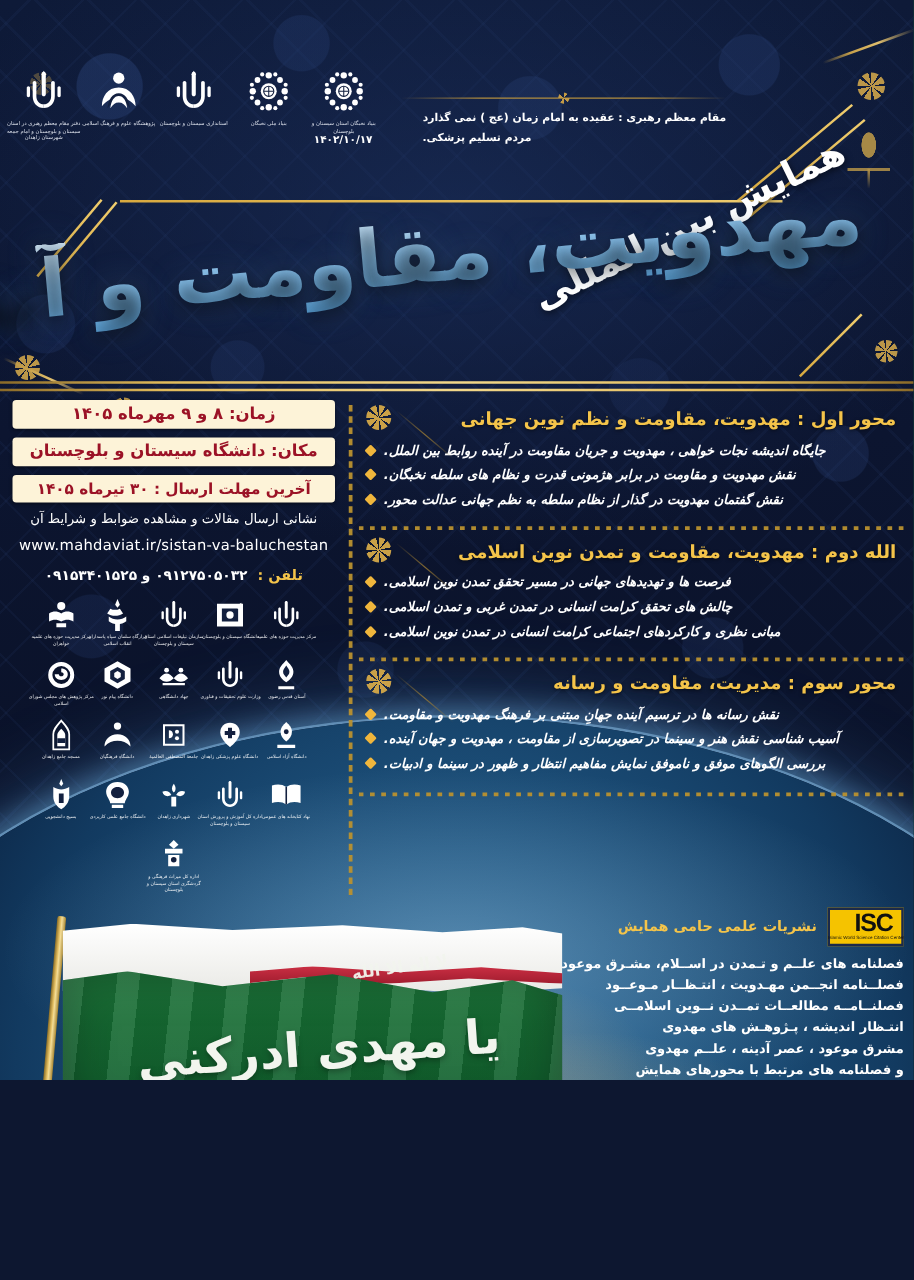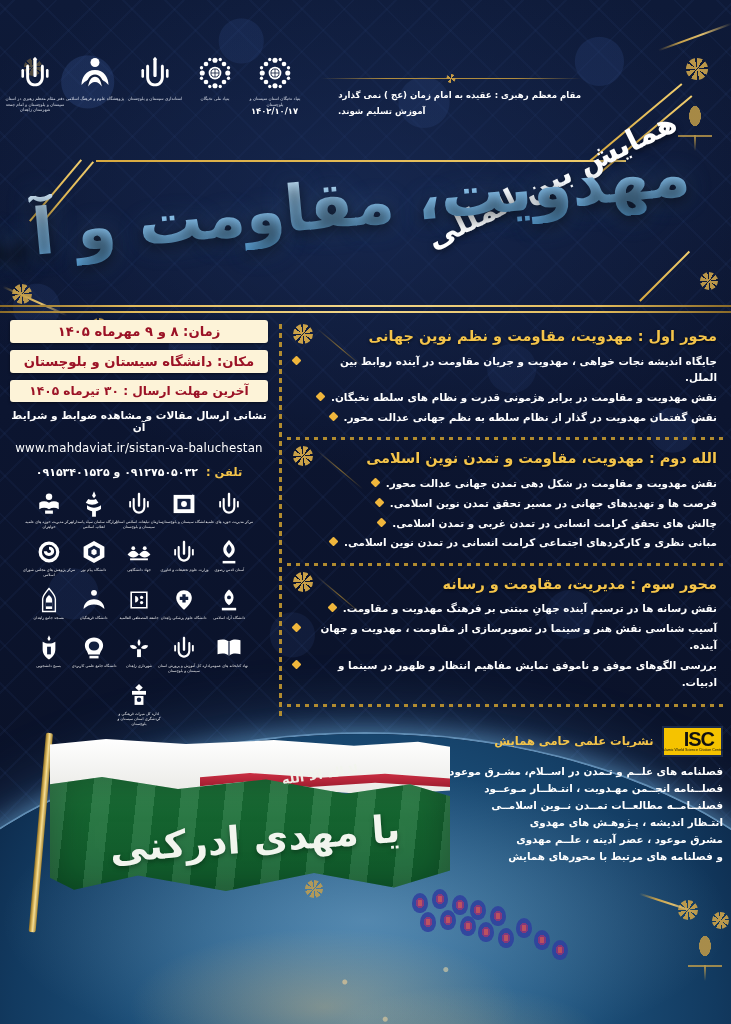--- a/index.html
+++ b/index.html
@@ -6,21 +6,21 @@
   html,body { width:731px; height:1024px; }
   body {
     font-family:"DejaVu Sans", sans-serif;
     background:#0d1730;
     overflow:hidden;
     position:relative;
   }
 
   #poster {
     position:relative;
-    width:731px; height:1024px;
+    width:731px; height:864px;
     overflow:hidden;
     background:
       radial-gradient(ellipse 700px 420px at 50% 18%, #16254a 0%, #101b38 45%, #0b1densely 100%),
       #0b1densely;
     background-color:#15803d;
   }
 
   
   .bg-texture {
     position:absolute; inset:0;
@@ -145,21 +145,21 @@
   
   .axes { position:absolute; right:6px; width:438px; top:0; }
   .axis { padding:4px 8px 2px 6px; position:relative; }
   .axis-title {
     color:#f4c44a; font-size:14.5px; font-weight:700; text-align:right;
     direction:rtl; padding:6px 0 7px 0; letter-spacing:-.2px;
     text-shadow:0 1px 3px rgba(0,0,0,.6);
   }
   .axis-item {
     display:flex; flex-direction:row-reverse; align-items:flex-start; gap:7px;
-    justify-content:flex-end; direction:rtl; padding:1.5px 0;
+    justify-content:flex-start; direction:rtl; padding:1.5px 0;font-style:italic;
   }
   .dia {
     flex:0 0 auto; width:7px; height:7px; margin-top:4px;
     background:#f0b63c; transform:rotate(45deg); border-radius:1px;
   }
   .axis-item span.txt {
     color:#ffffff; font-size:10.4px; line-height:1.62; font-weight:700;
     text-align:right; letter-spacing:-.1px;
   }
   .flower {
@@ -186,21 +186,21 @@
   .infocol { position:absolute; left:0; width:278px; top:0; padding:2px 10px 0 10px; }
   .pill {
     background:#fdf3d8; color:#9b1226;
     border-radius:3px; padding:4px 9px; margin:0 0 7px 0;
     font-size:13.2px; font-weight:700; text-align:center; direction:rtl;
     box-shadow:0 1px 3px rgba(0,0,0,.45); letter-spacing:-.3px;
     white-space:nowrap; overflow:hidden;
   }
   .pill.small { font-size:12.2px; }
   .note {
-    color:#ffffff; font-size:10.6px; font-weight:700; text-align:center;
+    color:#ffffff; font-size:10.6px; font-weight:400; text-align:center;
     direction:rtl; margin:5px 0 8px; letter-spacing:-.2px;
   }
   .url {
     color:#ffffff; font-size:11.8px; text-align:center; direction:ltr;
     margin:4px 0 10px; letter-spacing:.2px; font-weight:400;
   }
   .tel {
     display:flex; flex-direction:row; align-items:center; justify-content:center;
     gap:8px; direction:rtl; margin-bottom:6px;
   }
@@ -477,21 +477,21 @@
         </svg>
       </div>
       <div class="cap">دفتر مقام معظم رهبری در استان سیستان و بلوچستان و امام جمعه شهرستان زاهدان</div>
     </div>
   </div>
 
   <div class="quote-box">
     <div class="quote-rule"></div>
     <div class="quote-l1">مقام معظم رهبری : عقیده به امام زمان (عج ) نمی گذارد</div>
     <div class="quote-l2">
-      <span>آموزش تسلیم شوند.</span>
+      <span>مردم تسلیم پزشکی.</span>
       <span class="quote-date">۱۴۰۲/۱۰/۱۷</span>
     </div>
   </div>
 
   <div class="gold-diag" style="left:590px;top:160px;width:120px;transform:rotate(-40deg);"></div>
   <div class="gold-diag" style="left:600px;top:172px;width:120px;transform:rotate(-40deg);"></div>
   <div class="gold-diag" style="left:96px;top:160px;width:530px;"></div>
   <div class="gold-diag" style="left:30px;top:220px;width:80px;transform:rotate(-50deg);"></div>
   <div class="gold-diag" style="left:42px;top:222px;width:80px;transform:rotate(-50deg);"></div>
   <div class="gold-diag" style="left:640px;top:300px;width:70px;transform:rotate(-45deg);"></div>
@@ -828,24 +828,20 @@
           <span class="txt">نقش گفتمان مهدویت در گذار از نظام سلطه به نظم جهانی عدالت محور.</span>
         </div>
       </div>
 
       <div class="h-dotline" style="margin:8px 0 0;"></div>
 
       <div class="axis">
         <div class="flower"></div>
         <div class="thin-diag"></div>
         <div class="axis-title">الله دوم : مهدویت، مقاومت و تمدن نوین اسلامی</div>
-        <div class="axis-item">
-          <span class="dia"></span>
-          <span class="txt">نقش مهدویت و مقاومت در شکل دهی تمدن جهانی عدالت محور.</span>
-        </div>
         <div class="axis-item">
           <span class="dia"></span>
           <span class="txt">فرصت ها و تهدیدهای جهانی در مسیر تحقق تمدن نوین اسلامی.</span>
         </div>
         <div class="axis-item">
           <span class="dia"></span>
           <span class="txt">چالش های تحقق کرامت انسانی در تمدن غربی و تمدن اسلامی.</span>
         </div>
         <div class="axis-item">
           <span class="dia"></span>

